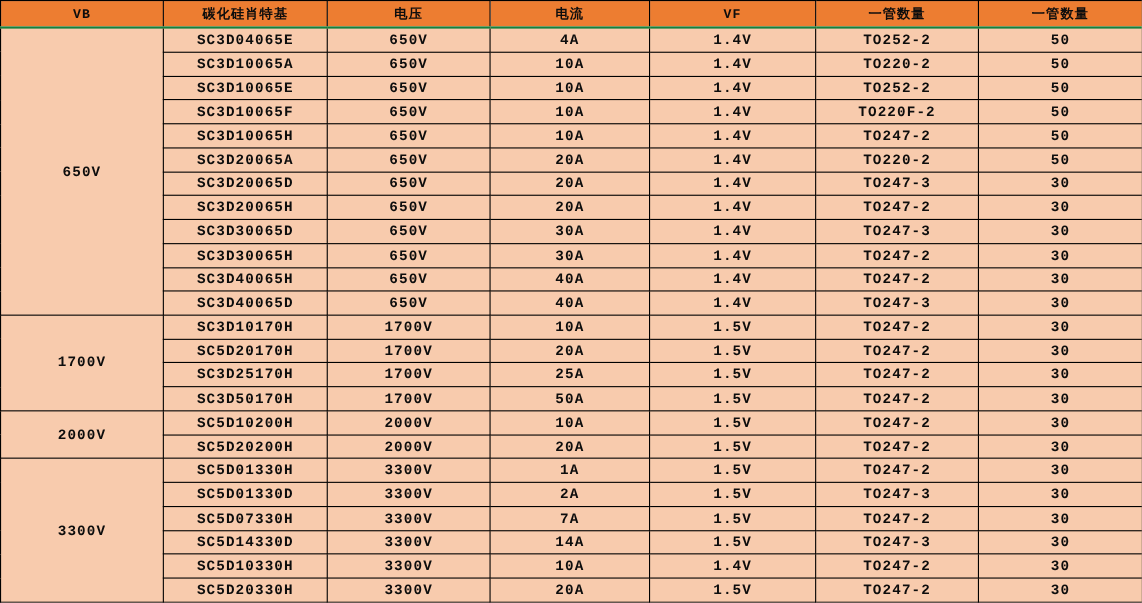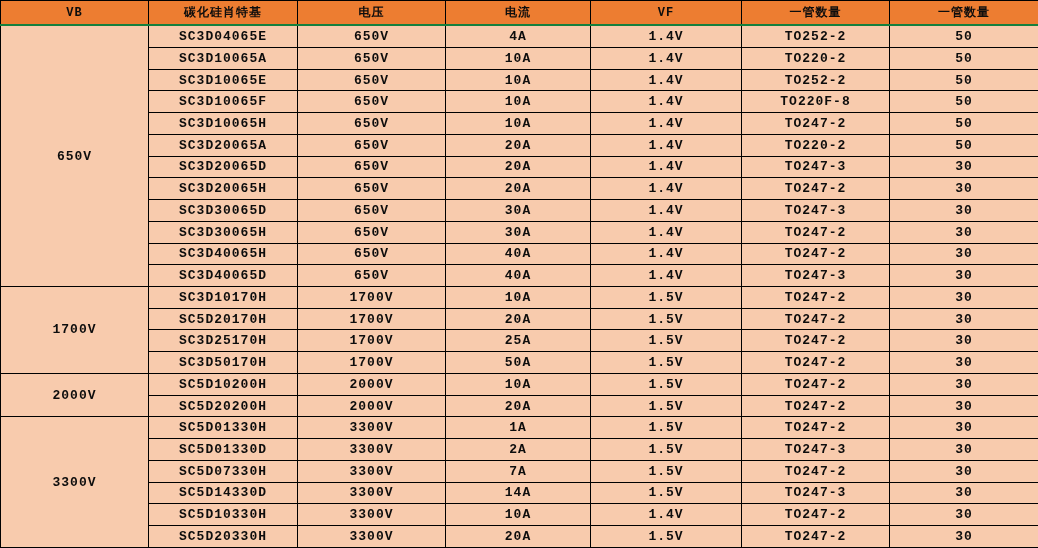--- a/index.html
+++ b/index.html
@@ -96,21 +96,21 @@
           <td>10A</td>
           <td>1.4V</td>
           <td>TO252-2</td>
           <td>50</td>
         </tr>
         <tr>
           <td>SC3D10065F</td>
           <td>650V</td>
           <td>10A</td>
           <td>1.4V</td>
-          <td>TO220F-8</td>
+          <td>TO220F-2</td>
           <td>50</td>
         </tr>
         <tr>
           <td>SC3D10065H</td>
           <td>650V</td>
           <td>10A</td>
           <td>1.4V</td>
           <td>TO247-2</td>
           <td>50</td>
         </tr>

